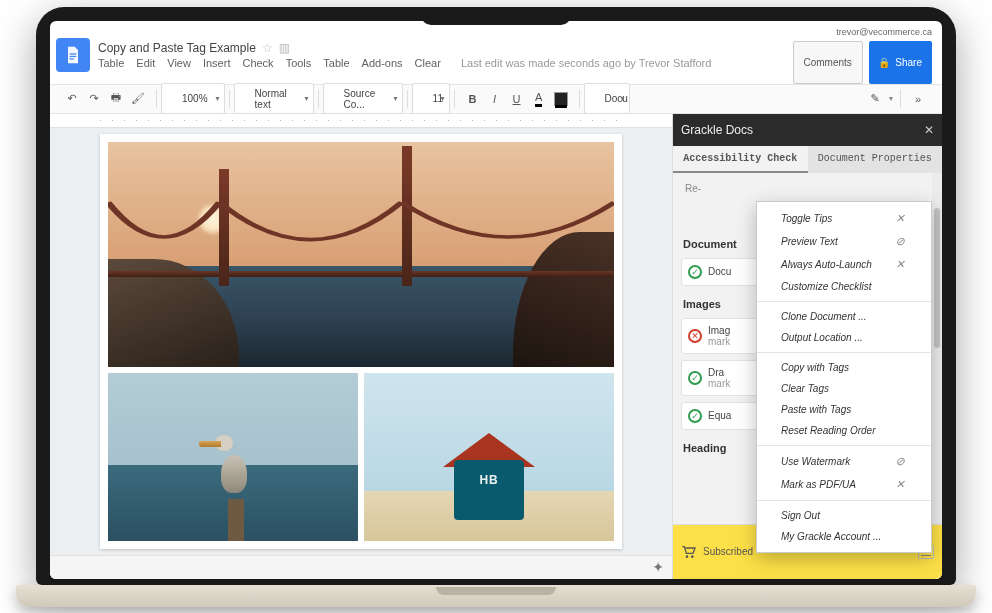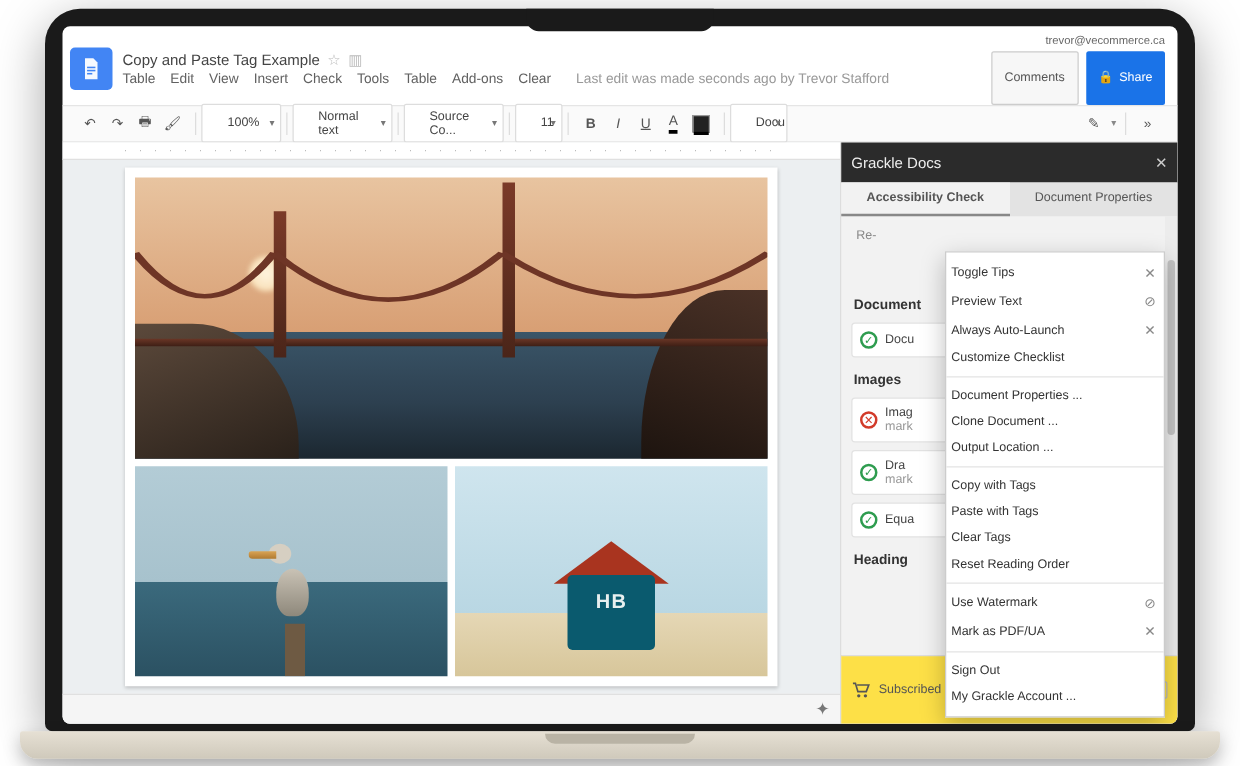--- a/index.html
+++ b/index.html
@@ -54,42 +54,42 @@
 .img-row{display:flex;gap:6px;flex:1;min-height:0;}
 .img-pelican{flex:1;background:linear-gradient(#b3ccd6 0%,#a7c2cd 55%,#3b6a7d 55%,#2b5162 100%);position:relative;overflow:hidden;}
 .img-pelican .bird{position:absolute;left:42%;bottom:28%;width:44px;height:60px;}
 .img-pelican .bird .body{position:absolute;bottom:0;left:8px;width:26px;height:38px;background:linear-gradient(#c9c2b5,#8e887b);border-radius:50% 50% 40% 40%;}
 .img-pelican .bird .head{position:absolute;top:2px;left:2px;width:18px;height:16px;background:#d6cfc2;border-radius:50%;}
 .img-pelican .bird .beak{position:absolute;top:8px;left:-14px;width:22px;height:6px;background:linear-gradient(#d9a455,#b07a30);border-radius:2px 0 0 3px;}
 .img-pelican .post{position:absolute;left:48%;bottom:0;width:16px;height:42px;background:#6e5a43;}
 .img-tower{flex:1;background:linear-gradient(#cfe5ee 0%,#b9d7e3 70%,#e5d7b5 70%,#d7c69a 100%);position:relative;overflow:hidden;}
 .img-tower .roof{position:absolute;left:50%;top:36%;transform:translateX(-50%);width:0;height:0;border-left:46px solid transparent;border-right:46px solid transparent;border-bottom:34px solid #a9341f;}
 .img-tower .hut{position:absolute;left:50%;top:52%;transform:translateX(-50%);width:70px;height:60px;background:#0a5a6e;border-radius:4px;}
-.img-tower .sign{position:absolute;left:50%;top:60%;transform:translateX(-50%);font-weight:bold;font-size:16px;color:#e8efef;letter-spacing:1px;}
+.img-tower .sign{position:absolute;left:50%;top:60%;transform:translateX(-50%);font-weight:bold;font-size:12px;color:#e8efef;letter-spacing:1px;}
 .bottom-strip{display:flex;align-items:center;justify-content:flex-end;padding:3px 8px;background:#f5f5f5;border-top:1px solid #e0e0e0;height:24px;color:#777;}
 .gear{font-size:14px;}
 .sidebar{width:270px;background:#f2f2f2;display:flex;flex-direction:column;border-left:1px solid #ddd;position:relative;}
 .side-head{background:#2b2b2b;color:#eee;display:flex;align-items:center;padding:6px 8px;font-size:12px;height:32px;}
 .side-head .close-x{margin-left:auto;color:#ccc;font-size:12px;}
 .side-tabs{display:flex;background:#e3e3e3;font-size:10px;}
-.side-tab{flex:1;padding:7px 4px;text-align:center;color:#555;border-bottom:2px solid transparent;}
+.side-tab{flex:1;padding:7px 4px;text-align:center;color:#555;border-bottom:2px solid transparent;font-family:Liberation Mono, monospace;}
 .side-tab.active{background:#f2f2f2;border-bottom-color:#888;font-weight:bold;}
 .side-body{flex:1;padding:8px 8px 0 8px;display:flex;flex-direction:column;gap:6px;position:relative;font-size:10px;color:#444;}
 .recheck-row{color:#888;font-size:10px;padding:2px 4px;}
 .sect-title{font-weight:bold;color:#333;padding:6px 2px 2px 2px;font-size:11px;}
 .check-row{background:#fff;border:1px solid #e2e2e2;border-radius:3px;padding:6px 6px;display:flex;align-items:center;gap:6px;}
 .status-ico{width:14px;height:14px;border-radius:50%;display:flex;align-items:center;justify-content:center;font-size:9px;}
 .status-pass{border:2px solid #2e9c4f;color:#2e9c4f;}
 .status-fail{border:2px solid #d23b2a;color:#d23b2a;}
 .side-foot{display:flex;align-items:center;gap:6px;padding:20px 8px;border-top:1px solid #ddd;background:#fde047;font-size:10px;color:#555;}
 .cart{width:16px;height:14px;display:inline-block;}
 .hamb{margin-left:auto;width:16px;height:14px;border:1px solid #bbb;border-radius:2px;position:relative;}
 .hamb::before{content:"";position:absolute;left:2px;right:2px;top:3px;height:1px;background:#888;box-shadow:0 3px 0 #888,0 6px 0 #888;}
 .dropdown{position:absolute;top:28px;right:10px;width:176px;background:#fff;border:1px solid #ccc;box-shadow:0 6px 18px rgba(0,0,0,.25);padding:5px 0;z-index:10;font-size:10px;color:#333;}
-.dd-item{display:flex;align-items:center;padding:5px 4px;gap:8px;}
+.dd-item{display:flex;align-items:center;padding:5px 24px;gap:8px;font-style:italic;}
 .dd-item .dd-ico{margin-left:auto;color:#888;font-size:11px;width:14px;text-align:center;}
 .dd-sep{height:1px;background:#e4e4e4;margin:4px 0;}
 .vscroll{position:absolute;right:0;top:0;bottom:0;width:10px;background:#ececec;}
 .vscroll .thumb{position:absolute;top:10%;left:2px;width:6px;height:40%;background:#c3c3c3;border-radius:3px;}
 svg.cable path{stroke:#6e3526;stroke-width:1.4;fill:none;}
 </style>
 </head>
 <body>
 
 <div class="laptop">
@@ -270,37 +270,34 @@
                 </div>
               <div class="dd-item">
                   <span>Always Auto-Launch</span>
                   <span class="dd-ico">✕</span>
                 </div>
               <div class="dd-item">
                   <span>Customize Checklist</span>
                 </div>
               <div class="dd-sep"></div>
               <div class="dd-item">
-                  <span>Document Properties ...</span>
-                </div>
-              <div class="dd-item">
                   <span>Clone Document ...</span>
                 </div>
               <div class="dd-item">
                   <span>Output Location ...</span>
                 </div>
               <div class="dd-sep"></div>
               <div class="dd-item">
                   <span>Copy with Tags</span>
                 </div>
               <div class="dd-item">
+                  <span>Clear Tags</span>
+                </div>
+              <div class="dd-item">
                   <span>Paste with Tags</span>
-                </div>
-              <div class="dd-item">
-                  <span>Clear Tags</span>
                 </div>
               <div class="dd-item">
                   <span>Reset Reading Order</span>
                 </div>
               <div class="dd-sep"></div>
               <div class="dd-item">
                   <span>Use Watermark</span>
                   <span class="dd-ico">⊘</span>
                 </div>
               <div class="dd-item">

